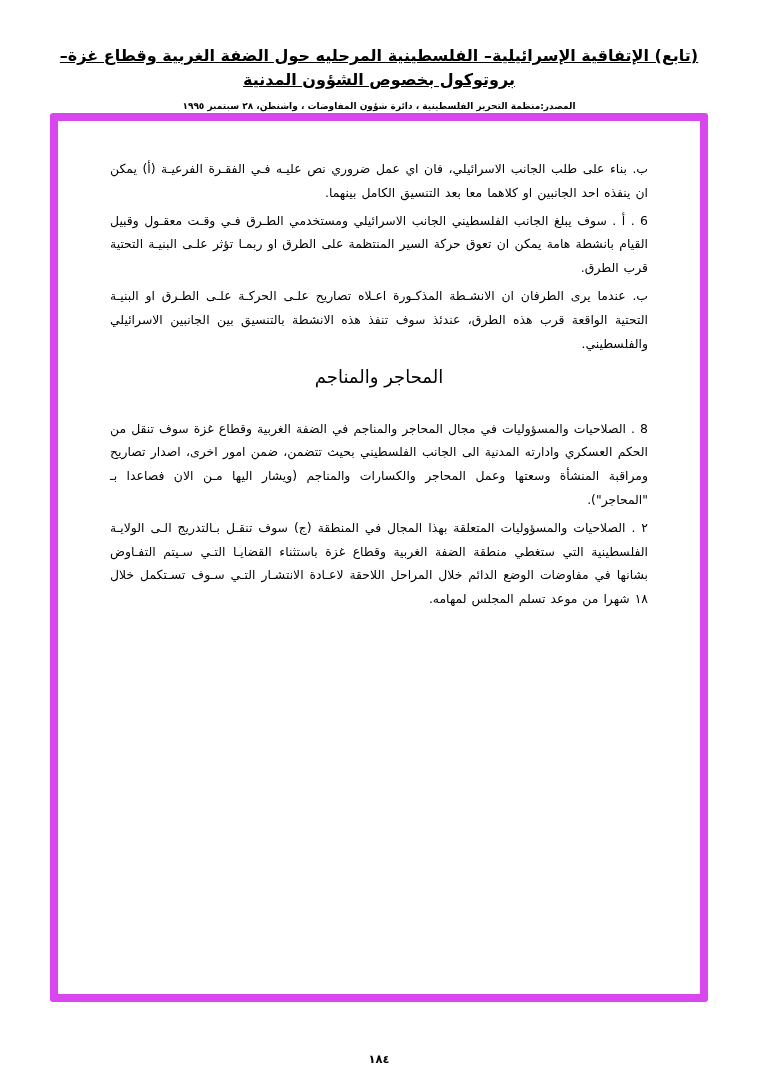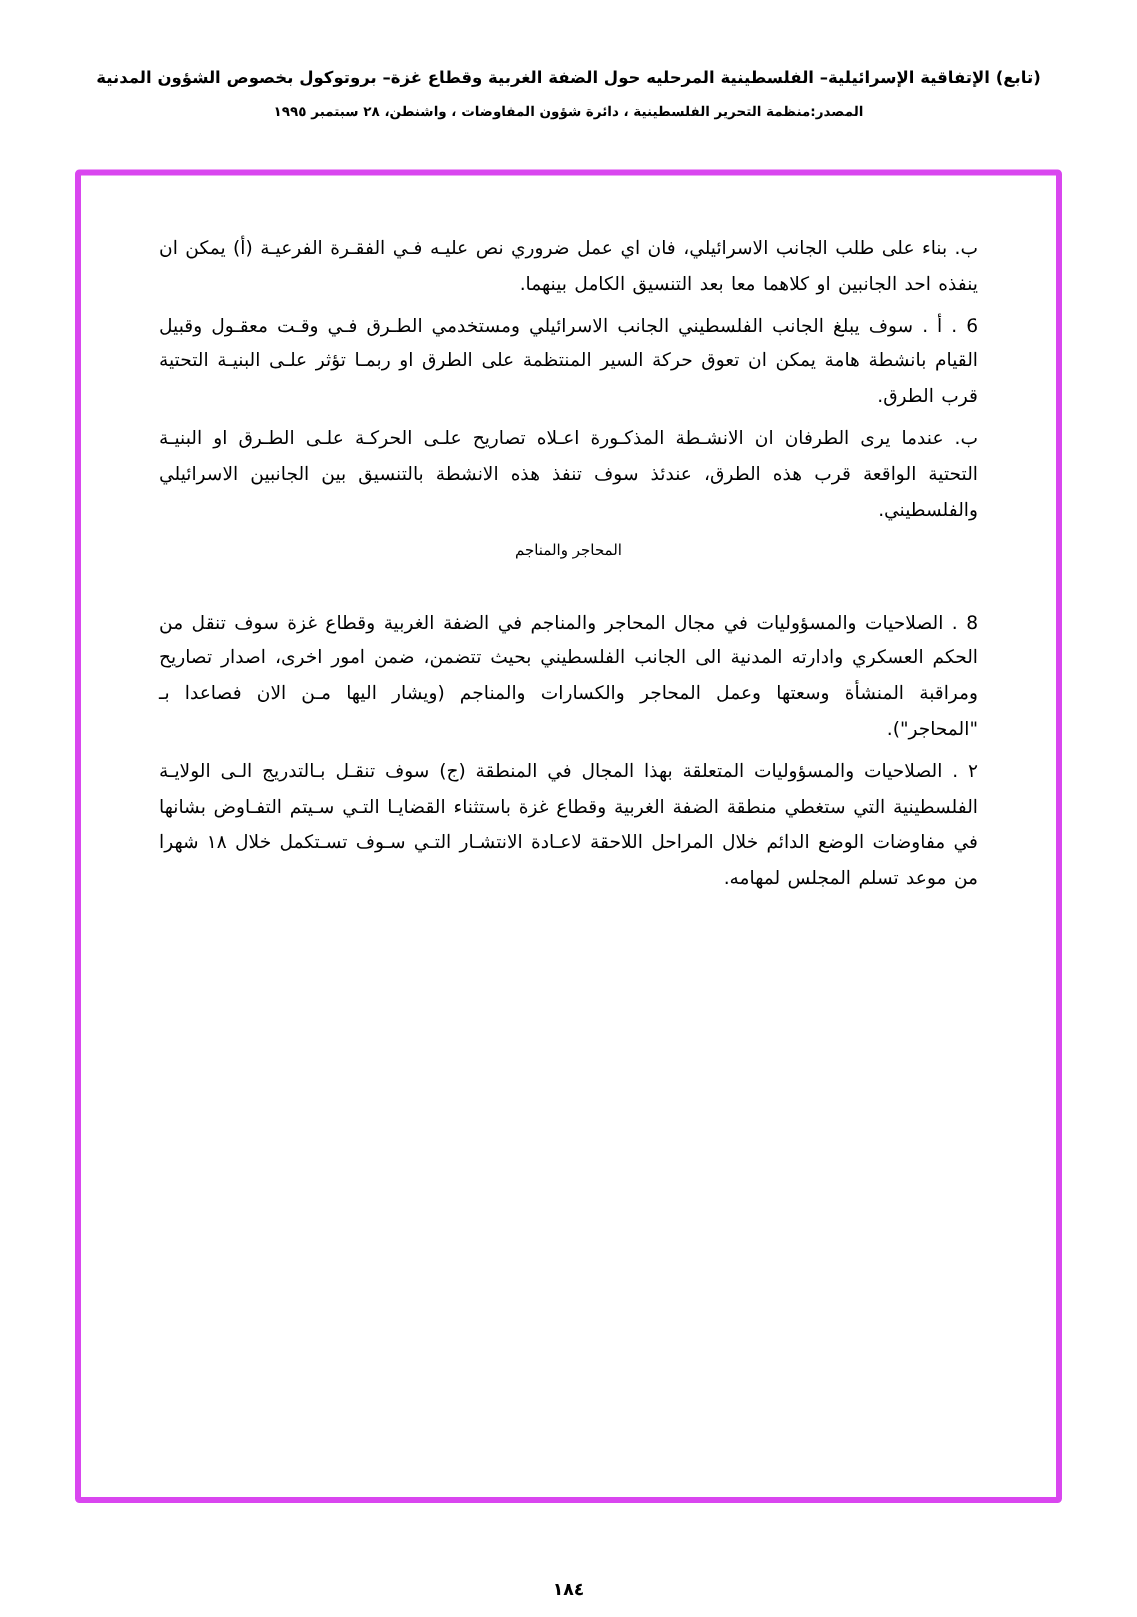--- a/index.html
+++ b/index.html
@@ -18,38 +18,39 @@
     position: absolute;
     inset: 0;
     display: flex;
     flex-direction: column;
   }
   .doc-header {
     padding: 44px 40px 0 40px;
     text-align: center;
   }
   .header-title {
-    font-size: 11px;
+    font-size: 16px;
     font-weight: bold;
     line-height: 1.5;
     direction: rtl;
+    text-decoration: underline;
   }
   .header-source {
     font-size: 9px;
     font-weight: bold;
     margin-top: 9px;
     direction: rtl;
   }
   .frame {
     position: absolute;
     left: 50px;
     right: 50px;
     top: 113px;
     bottom: 76px;
-    border: 4px solid #d946ef;
+    border: 8px solid #d946ef;
     border-radius: 3px;
     background: #ffffff;
     overflow: hidden;
   }
   .frame-inner {
     padding: 36px 52px 20px 52px;
     direction: rtl;
   }
   .para {
     font-size: 12.4px;
@@ -63,21 +64,21 @@
   .section-title {
     margin: 58px 0 0 0;
     text-align: center;
     font-size: 15px;
     font-weight: bold;
     direction: rtl;
   }
   .section-sub {
     margin: 10px 0 30px 0;
     text-align: center;
-    font-size: 10px;
+    font-size: 18px;
     direction: rtl;
   }
   .page-number {
     position: absolute;
     left: 0;
     right: 0;
     bottom: 12px;
     text-align: center;
     font-size: 11.5px;
     font-weight: bold;

